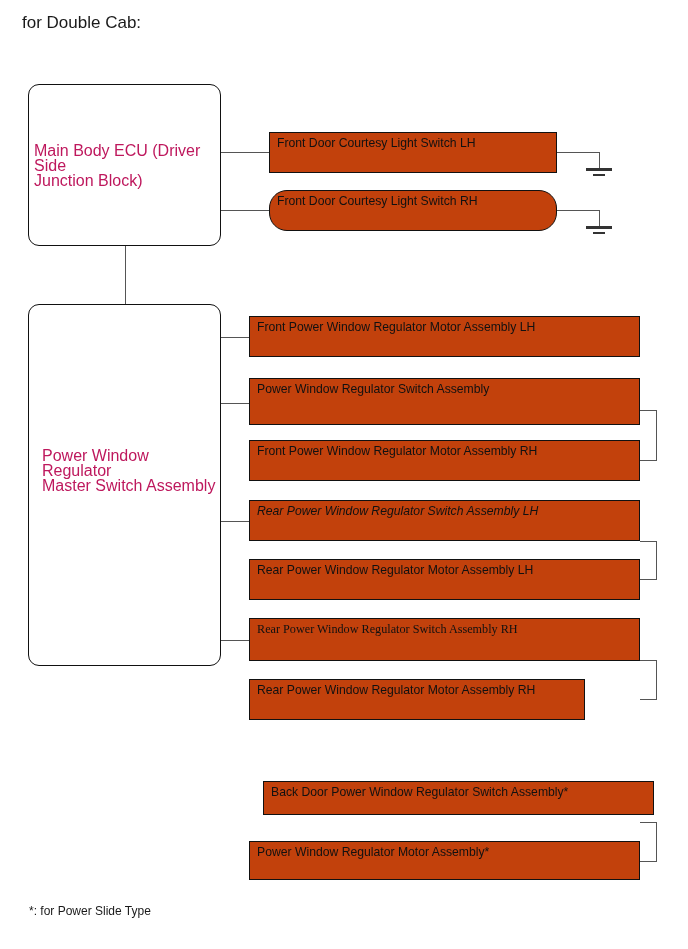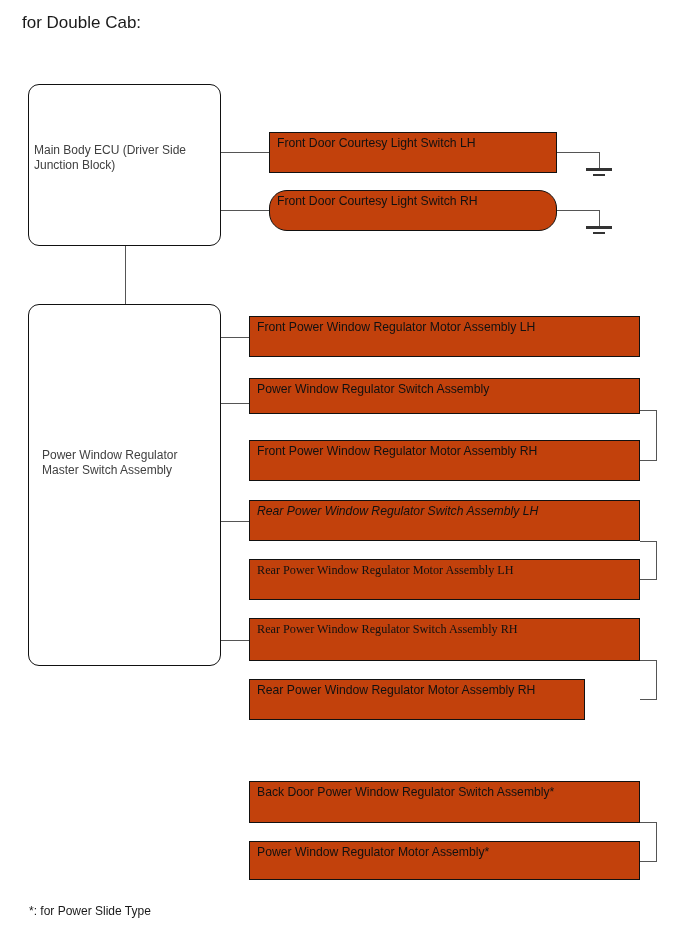--- a/index.html
+++ b/index.html
@@ -38,23 +38,23 @@
   
   .ecu-box {
     position: absolute;
     box-sizing: border-box;
     border: 1.6px solid #111111;
     border-radius: 11px;
     background: #ffffff;
   }
   .ecu-label {
     position: absolute;
-    font-size: 12px;
+    font-size: 16px;
     line-height: 15px;
-    color: #404040;
+    color: #be185d;
     white-space: pre-line;
   }
 
   
   .comp-box {
     position: absolute;
     box-sizing: border-box;
     border: 1.5px solid #111111;
     background: #c2410c;
   }
@@ -144,57 +144,57 @@
 
   <div class="wire-h" style="left:221px; top:337px; width:28px;"></div>
   <div class="wire-h" style="left:221px; top:403px; width:28px;"></div>
   <div class="wire-h" style="left:221px; top:521px; width:28px;"></div>
   <div class="wire-h" style="left:221px; top:640px; width:28px;"></div>
 
   <div class="comp-box" style="left:249px; top:316px; width:391px; height:41px;">
     <div class="comp-label">Front Power Window Regulator Motor Assembly LH</div>
   </div>
 
-  <div class="comp-box" style="left:249px; top:378px; width:391px; height:36px;">
+  <div class="comp-box" style="left:249px; top:378px; width:391px; height:47px;">
     <div class="comp-label">Power Window Regulator Switch Assembly</div>
   </div>
 
   <div class="comp-box" style="left:249px; top:440px; width:391px; height:41px;">
     <div class="comp-label">Front Power Window Regulator Motor Assembly RH</div>
   </div>
 
   <div class="wire-h" style="left:640px; top:410px; width:17px;"></div>
   <div class="wire-v" style="left:656px; top:410px; height:50px;"></div>
   <div class="wire-h" style="left:640px; top:460px; width:17px;"></div>
 
   <div class="comp-box" style="left:249px; top:500px; width:391px; height:41px;font-style:italic;">
     <div class="comp-label">Rear Power Window Regulator Switch Assembly LH</div>
   </div>
 
-  <div class="comp-box" style="left:249px; top:559px; width:391px; height:41px;font-family:Liberation Serif, serif;">
+  <div class="comp-box" style="left:249px; top:559px; width:391px; height:41px;">
     <div class="comp-label">Rear Power Window Regulator Motor Assembly LH</div>
   </div>
 
   <div class="wire-h" style="left:640px; top:541px; width:17px;"></div>
   <div class="wire-v" style="left:656px; top:541px; height:38px;"></div>
   <div class="wire-h" style="left:640px; top:579px; width:17px;"></div>
 
   <div class="comp-box" style="left:249px; top:618px; width:391px; height:43px;font-family:Liberation Serif, serif;">
     <div class="comp-label">Rear Power Window Regulator Switch Assembly RH</div>
   </div>
 
   <div class="comp-box" style="left:249px; top:679px; width:336px; height:41px;">
     <div class="comp-label">Rear Power Window Regulator Motor Assembly RH</div>
   </div>
 
   <div class="wire-h" style="left:640px; top:660px; width:17px;"></div>
   <div class="wire-v" style="left:656px; top:660px; height:39px;"></div>
   <div class="wire-h" style="left:640px; top:699px; width:17px;"></div>
 
-  <div class="comp-box" style="left:249px; top:781px; width:391px; height:42px;">
+  <div class="comp-box" style="left:263px; top:781px; width:391px; height:34px;">
     <div class="comp-label">Back Door Power Window Regulator Switch Assembly*</div>
   </div>
 
   <div class="comp-box" style="left:249px; top:841px; width:391px; height:39px;">
     <div class="comp-label">Power Window Regulator Motor Assembly*</div>
   </div>
 
   <div class="wire-h" style="left:640px; top:822px; width:17px;"></div>
   <div class="wire-v" style="left:656px; top:822px; height:39px;"></div>
   <div class="wire-h" style="left:640px; top:861px; width:17px;"></div>

